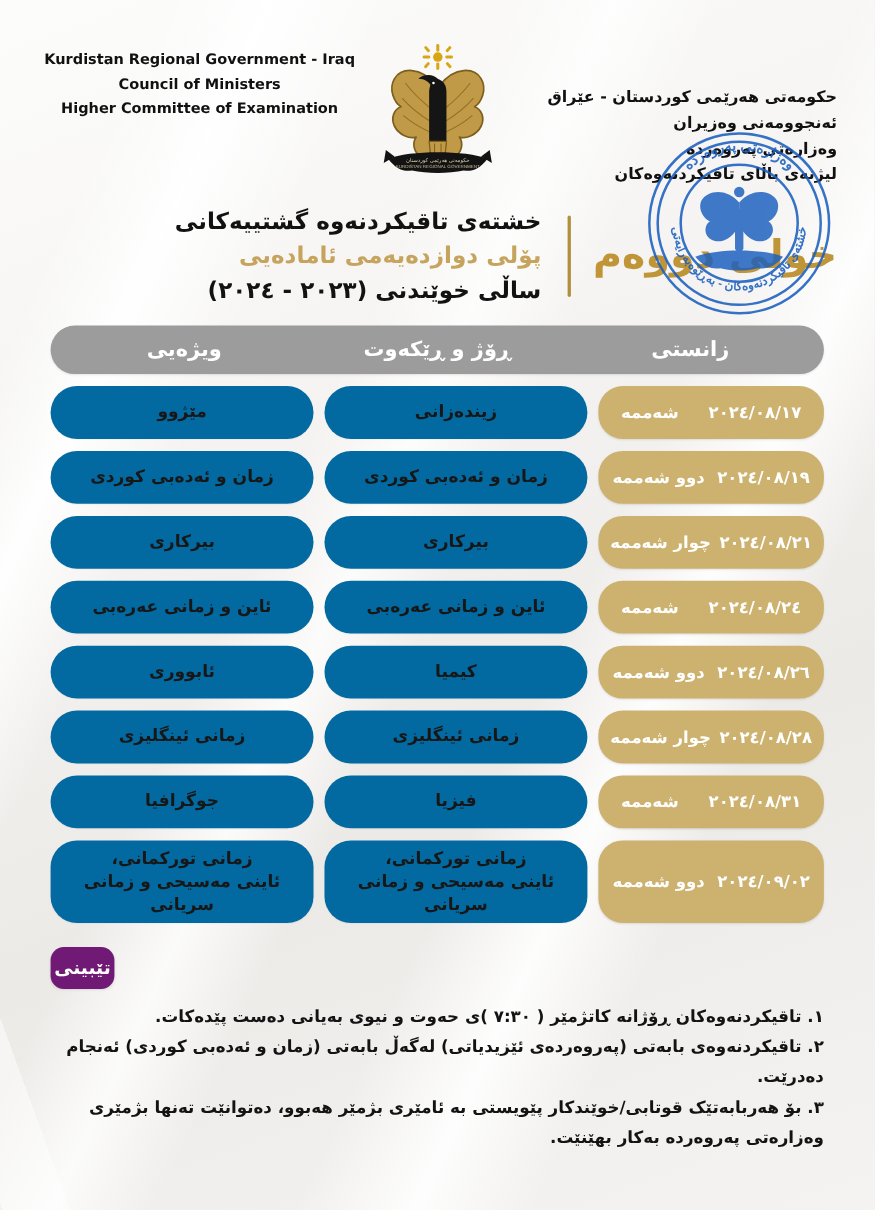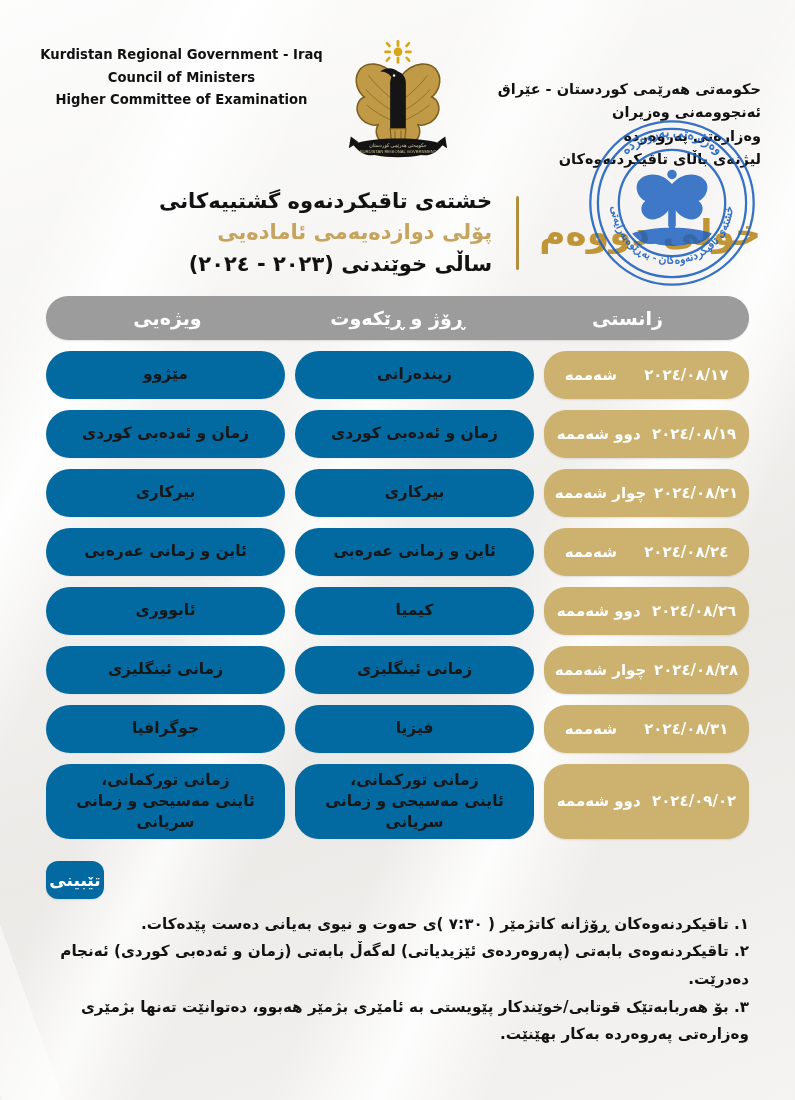--- a/index.html
+++ b/index.html
@@ -93,21 +93,21 @@
     justify-content:space-around;gap:6px;border-radius:22px;
     box-shadow:0 1px 2px rgba(0,0,0,.10);
   }
   .cell.date .day{font-weight:700;white-space:nowrap;}
   .cell.date .dnum{font-weight:700;white-space:nowrap;direction:ltr;unicode-bidi:bidi-override;}
   .row.tall .cell{min-height:62px;}
 
   
   .notes{margin:22px 46px 0 46px;direction:rtl;}
   .note-badge{
-    width:58px;height:38px;background:#0369a1;border-radius:12px;color:#fff;
+    width:58px;height:38px;background:#701a75;border-radius:12px;color:#fff;
     display:flex;align-items:center;justify-content:center;
     font-size:17px;font-weight:700;margin-right:auto;margin-left:0;
     box-shadow:0 1px 2px rgba(0,0,0,.10);
   }
   .note-list{margin-top:12px;}
   .note{
     font-size:15.2px;font-weight:700;color:#131313;line-height:1.82;
     text-align:right;direction:rtl;
   }
 </style>

